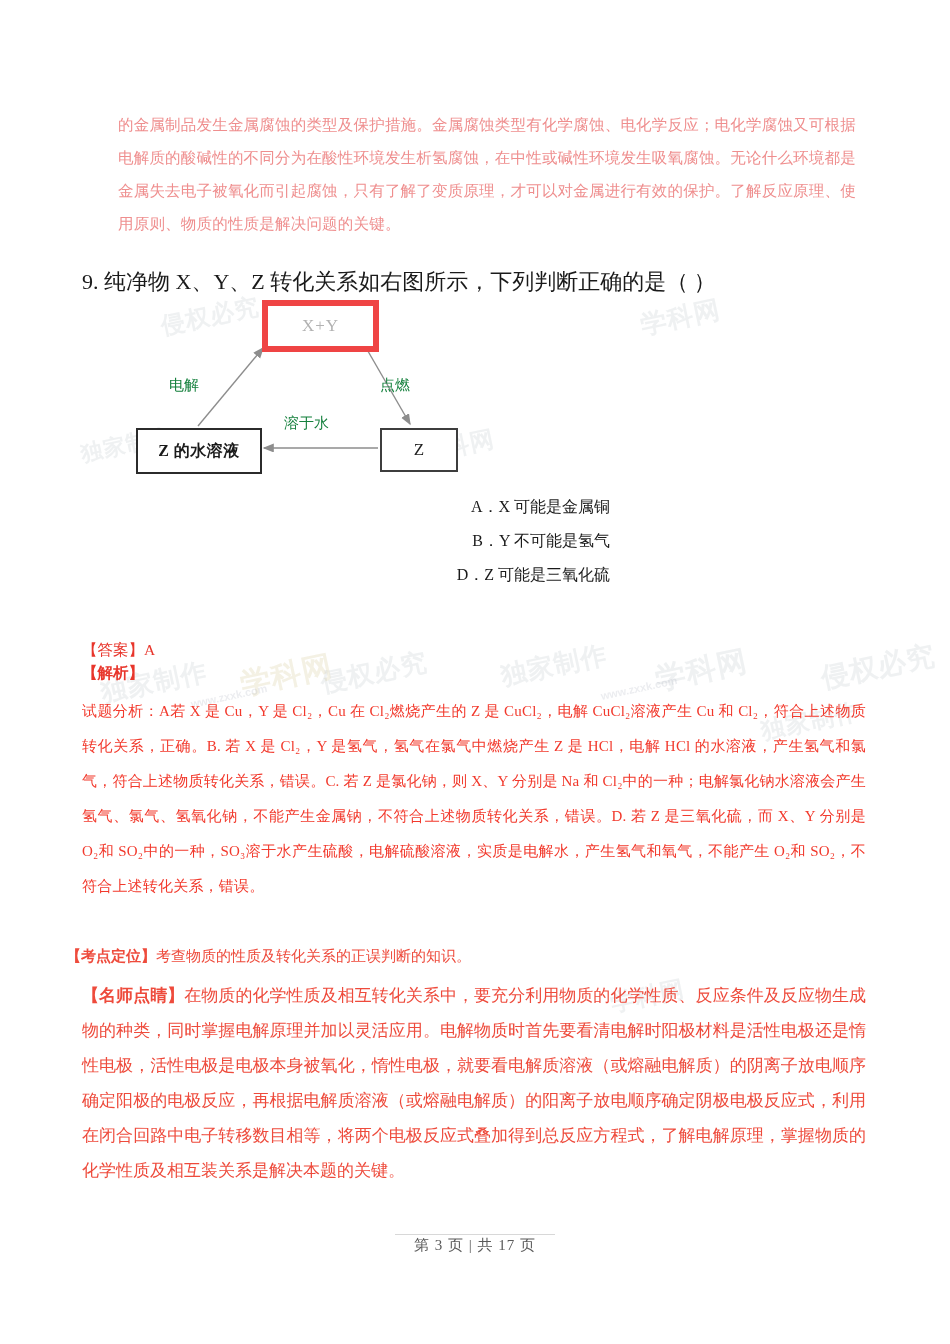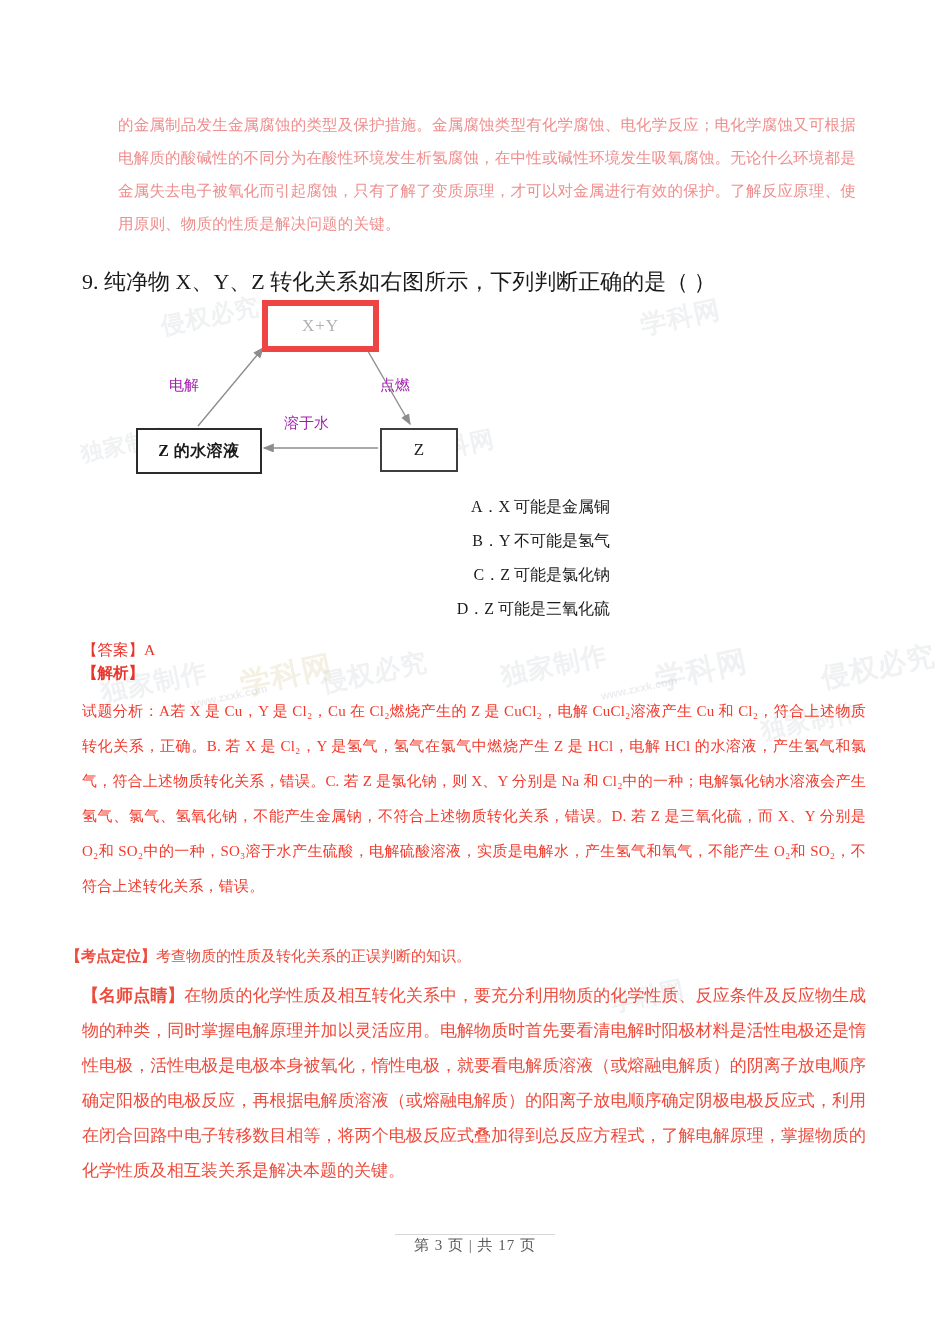--- a/index.html
+++ b/index.html
@@ -166,21 +166,21 @@
     border: 2px solid #2b2b2b;
     color: #1a1a1a;
     font-size: 16px;
     font-weight: 600;
     letter-spacing: 0.5px;
   }
   .fig-label {
     position: absolute;
     font-family: Liberation Sans, sans-serif;
     font-size: 15px;
-    color: #a21caf;
+    color: #15803d;
     white-space: nowrap;
   }
   .lbl-dianjie { left: 57px; top: 80px; }
   .lbl-dianran { left: 268px; top: 80px; }
   .lbl-rongyu  { left: 172px; top: 118px; }
 </style>
 </head>
 <body>
 
 <div class="page">
@@ -237,21 +237,20 @@
 
         <div class="fig-label lbl-dianjie">电解</div>
         <div class="fig-label lbl-dianran">点燃</div>
         <div class="fig-label lbl-rongyu">溶于水</div>
       </div>
     </div>
 
     <div class="block-opts">
       <div class="opt">A．X 可能是金属铜</div>
       <div class="opt">B．Y 不可能是氢气</div>
-      <div class="opt">C．Z 可能是氯化钠</div>
       <div class="opt">D．Z 可能是三氧化硫</div>
     </div>
 
     <div class="block-ans">
       <div class="answer">
         <span class="lbl">【答案】</span><span>A</span>
       </div>
     </div>
 
     <div class="block-jx">

